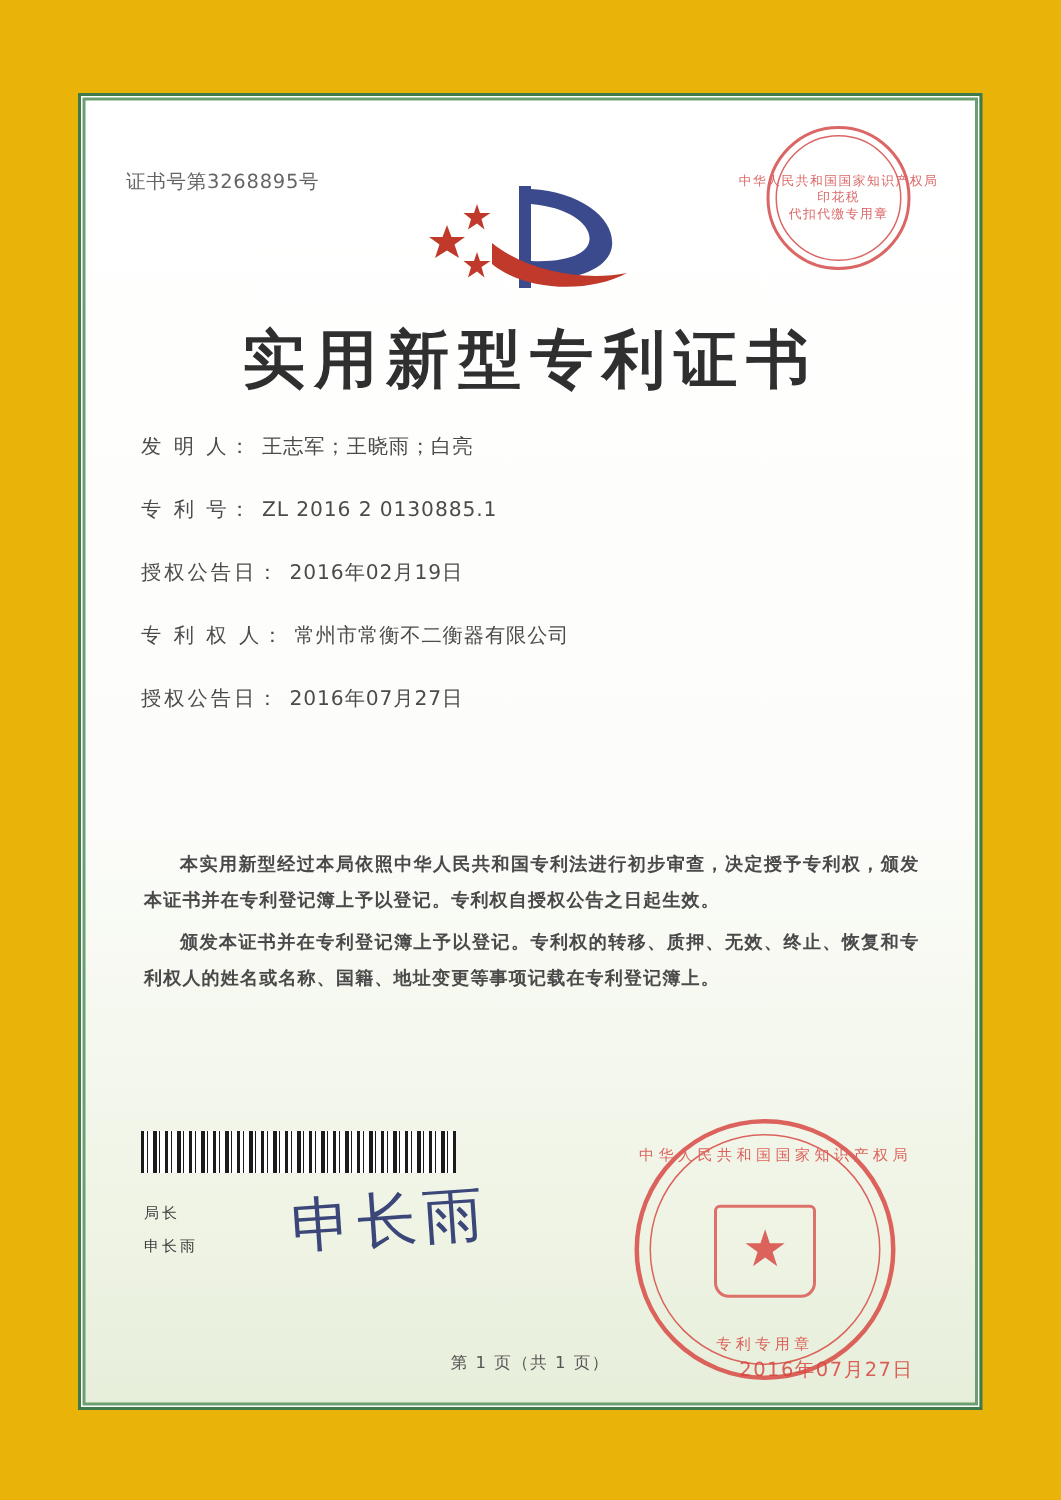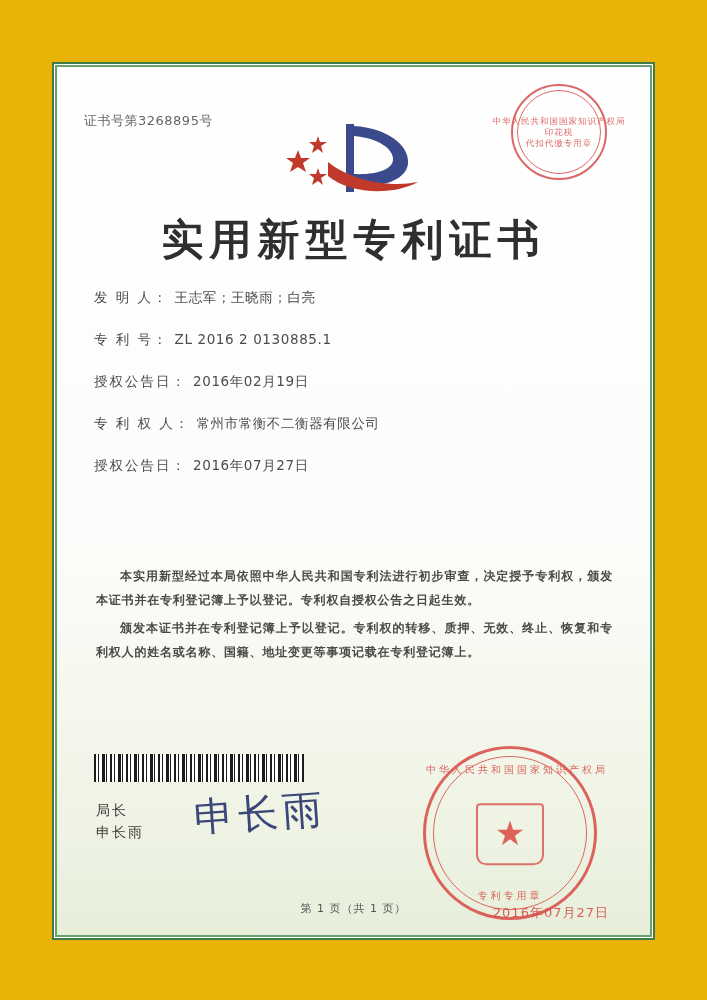--- a/index.html
+++ b/index.html
@@ -171,21 +171,21 @@
         #ffffff 11px, #ffffff 12px,
         #1c1c1c 12px, #1c1c1c 13px,
         #ffffff 13px, #ffffff 16px);
   }
 
   
   .sign-block {
     position: absolute;
     left: 42px;
     top: 735px;
-    font-size: 14px;
+    font-size: 10px;
     line-height: 22px;
     color: #3c3c3c;
     letter-spacing: 2px;
   }
   .handwriting {
     position: absolute;
     left: 140px;
     top: 722px;
     font-family: "DejaVu Serif", "Liberation Serif", serif;
     font-size: 40px;

